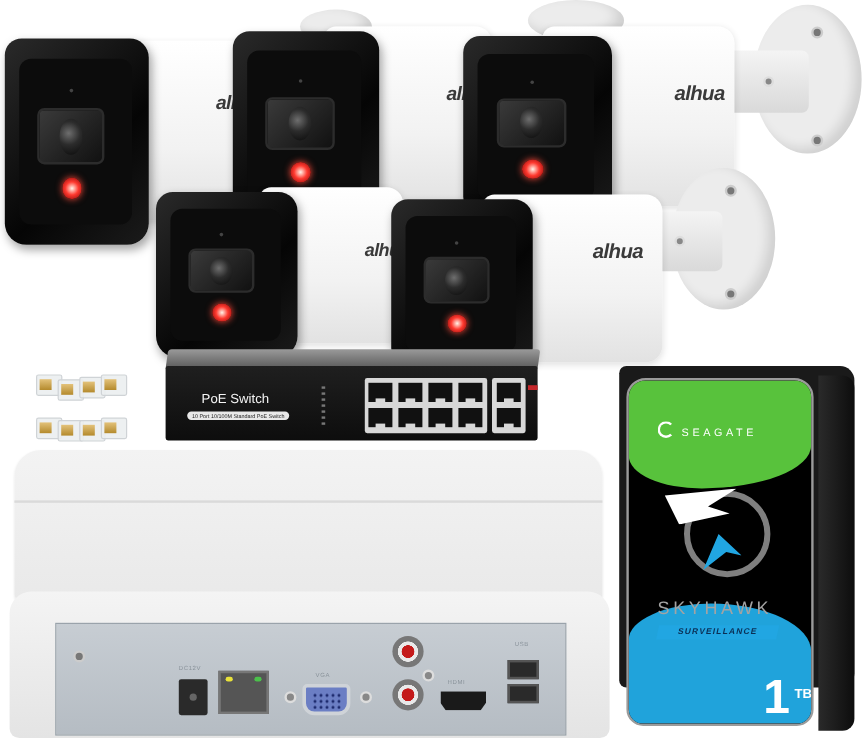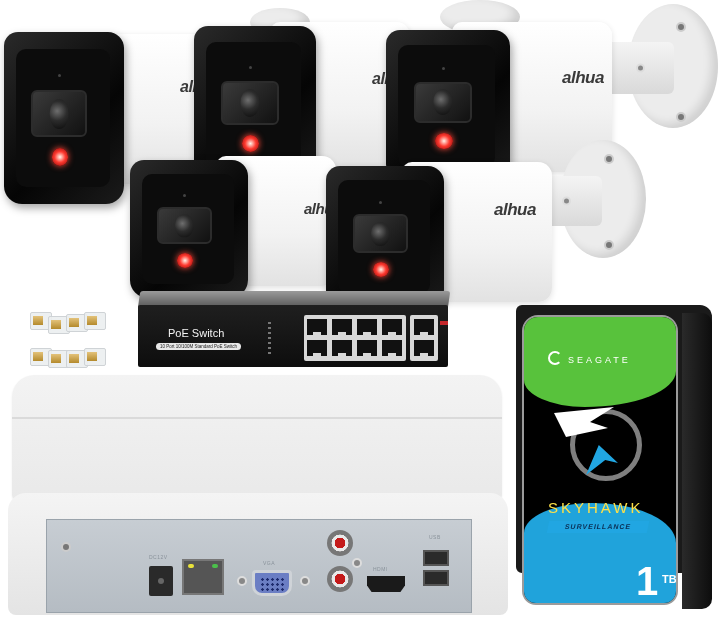--- a/index.html
+++ b/index.html
@@ -63,21 +63,21 @@
   .hdd-shell { position: absolute; left: 0; top: 0; width: 100%; height: 100%; background: #1a1a1a; border-radius: 6px 12px 12px 6px; }
   .hdd-side { position: absolute; right: 0; top: 8px; width: 30px; height: 296px; background: linear-gradient(90deg,#2a2a2a,#0d0d0d); border-radius: 0 10px 10px 0; }
   .hdd-label { position: absolute; left: 6px; top: 10px; width: 156px; height: 290px; border-radius: 16px 16px 14px 14px; background: #000; overflow: hidden; border: 2px solid #9b9b9b; }
   .hdd-green { position: absolute; left: 0; top: 0; width: 100%; height: 90px; background: #58c23c; border-radius: 0 0 60% 40% / 0 0 40% 30%; }
   .hdd-blue { position: absolute; left: 0; bottom: 0; width: 100%; height: 100px; background: #20a3db; border-radius: 45% 55% 0 0 / 30% 40% 0 0; }
   .seagate { position: absolute; left: 44px; top: 38px; font-size: 9px; color: #ffffff; letter-spacing: 3px; }
   .seagate-mark { position: absolute; left: 24px; top: 34px; width: 14px; height: 14px; border: 2px solid #fff; border-radius: 50%; border-right-color: transparent; }
   .hawk { position: absolute; left: 46px; top: 92px; width: 72px; height: 72px; border-radius: 50%; border: 5px solid #7f7f7f; }
   .hawk-wing { position: absolute; left: 30px; top: 90px; width: 60px; height: 30px; background: #ffffff; clip-path: polygon(0 20%,100% 0,60% 50%,90% 70%,20% 100%); }
   .hawk-blue { position: absolute; left: 62px; top: 128px; width: 32px; height: 30px; background: #21a6e2; clip-path: polygon(40% 0,100% 60%,60% 50%,0 100%); }
-  .skyhawk { position: absolute; left: 24px; top: 182px; font-size: 15px; color: #fde047; letter-spacing: 3px; }
+  .skyhawk { position: absolute; left: 24px; top: 182px; font-size: 15px; color: #a3a3a3; letter-spacing: 3px; }
   .surveillance { position: absolute; left: 24px; top: 204px; width: 100px; height: 12px; background: #21a6e2; transform: skewX(-12deg); color: #0b2f55; font-size: 7px; font-weight: bold; text-align: center; line-height: 12px; letter-spacing: 1px; }
   .capacity { position: absolute; left: 112px; top: 244px; color: #ffffff; font-size: 40px; font-weight: bold; line-height: 40px; }
   .capacity-unit { position: absolute; left: 138px; top: 256px; color: #ffffff; font-size: 11px; font-weight: bold; }
 </style>
 </head>
 <body>
 
 <div class="camera" style="left:0;top:18px;width:300px;height:180px;">
   <div class="cam-body" style="left:100px;top:16px;width:190px;height:150px;"></div>
   <div class="cam-logo" style="left:180px;top:60px;font-size:16px;">alhua</div>

